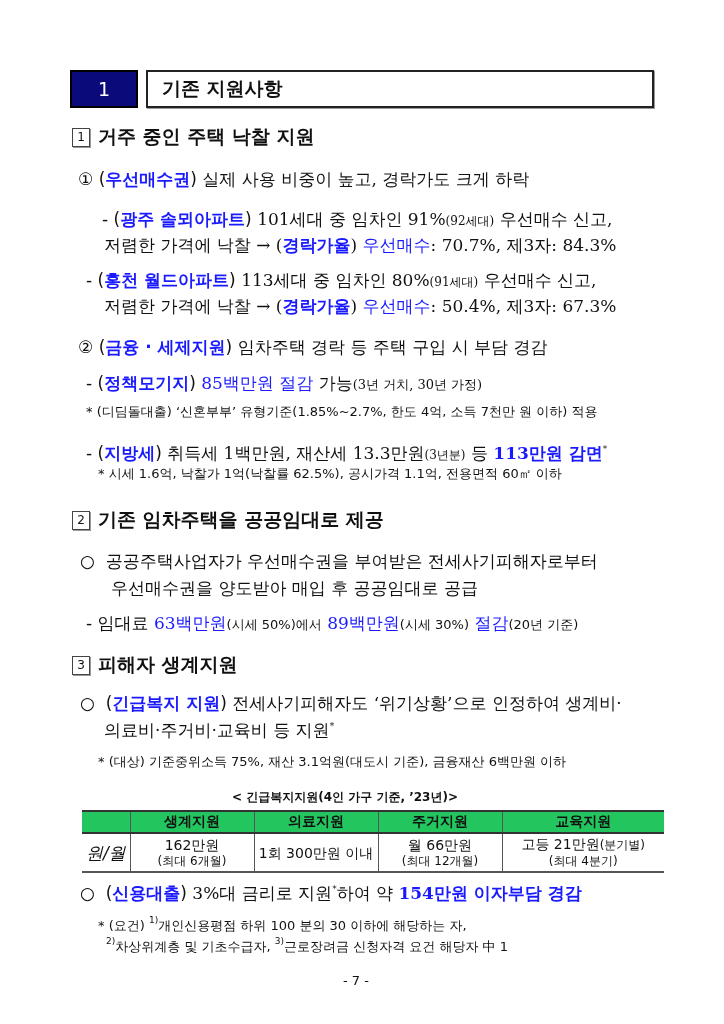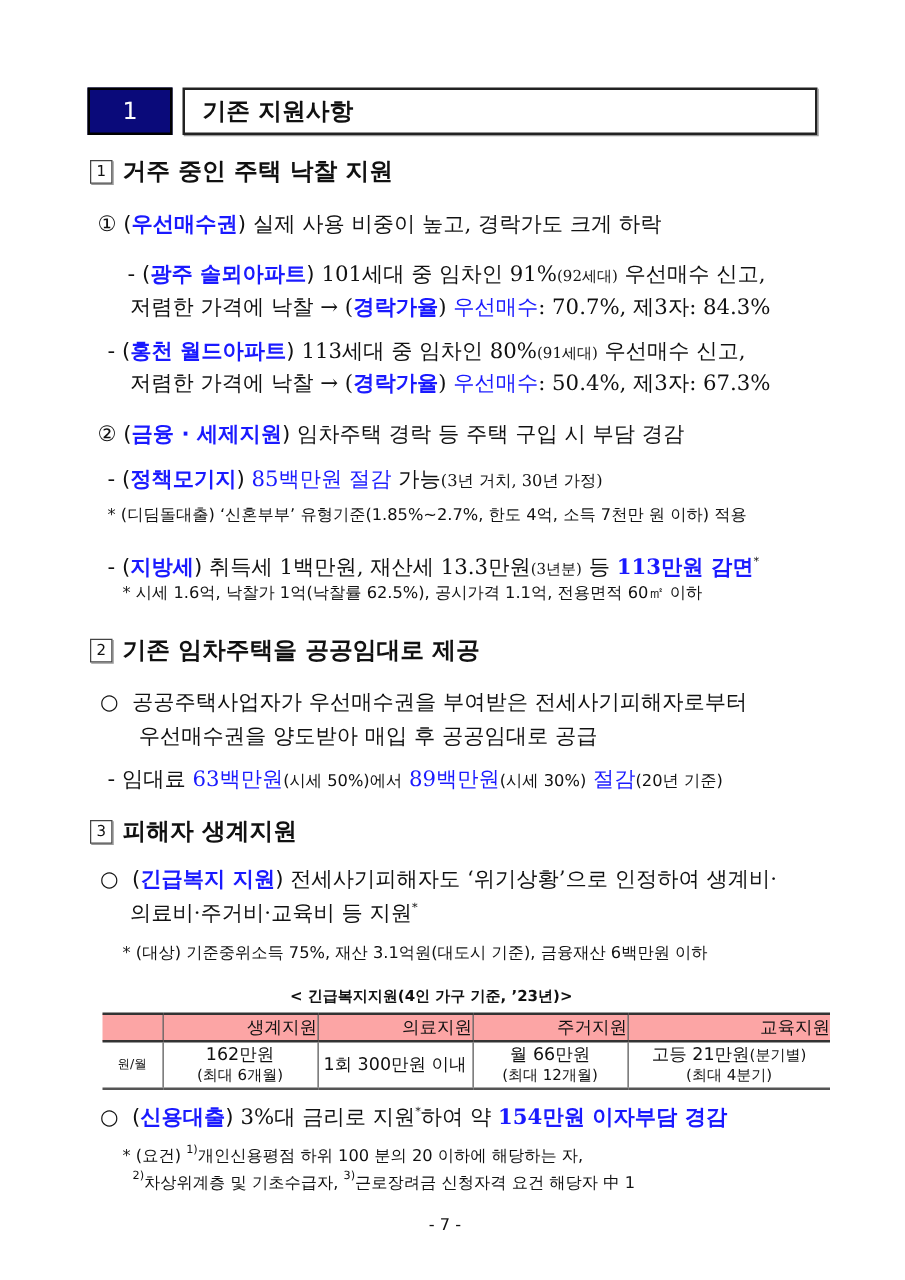--- a/index.html
+++ b/index.html
@@ -23,25 +23,25 @@
            text-align:center; line-height:16px; margin-right:8px; vertical-align:2px; background:#fff;
            box-shadow:1px 1px 0 #999;}
 
   .line { font-size:17px; }
   .line-sm { font-size:13px; }
   .sup { font-size:9px; vertical-align:7px; }
 
   
   .tbl-caption { font-size:12px; font-weight:bold; }
   table.tbl { position:absolute; left:82px; top:810px; width:582px; border-collapse:collapse; font-size:14px; }
-  table.tbl th { background:#fca5a5; font-weight:normal; height:20px; border-top:2px solid #333; border-bottom:2px solid #333;
-                 border-left:1px solid #555; padding:0; font-size:14px;text-align:right; }
+  table.tbl th { background:#22c55e; font-weight:bold; height:20px; border-top:2px solid #333; border-bottom:2px solid #333;
+                 border-left:1px solid #555; padding:0; font-size:14px; }
   table.tbl th:first-child { border-left:none; }
   table.tbl td { border-left:1px solid #555; text-align:center; padding:2px 0; border-bottom:2px solid #555; line-height:16px; }
-  table.tbl td:first-child { border-left:none; font-size:10px; }
+  table.tbl td:first-child { border-left:none; font-size:17px;font-style:italic; }
   .cell-main { font-size:14px; }
   .cell-sub { font-size:12px; }
 </style>
 </head>
 <body>
 
 <div class="hdr-num">1</div>
 <div class="hdr-title">기존 지원사항</div>
 
 <div class="abs sec-title" style="left:72px; top:124px;">
@@ -164,20 +164,20 @@
 </table>
 
 <div class="abs line" style="left:80px; top:882px;">
   <span>○</span>&nbsp;
   (<span class="blue bold">신용대출</span>)
   <span class="serif">3%대 금리로 지원</span><span class="sup">*</span><span class="serif">하여 약</span>
   <span class="blue serif bold">154만원 이자부담 경감</span>
 </div>
 <div class="abs line-sm" style="left:98px; top:915px;">
   <span>* (요건)</span>
-  <span class="sup">1)</span><span>개인신용평점 하위 100 분의 20 이하에 해당하는 자,</span>
+  <span class="sup">1)</span><span>개인신용평점 하위 100 분의 30 이하에 해당하는 자,</span>
 </div>
 <div class="abs line-sm" style="left:106px; top:936px;">
   <span class="sup">2)</span><span>차상위계층 및 기초수급자,</span>
   <span class="sup">3)</span><span>근로장려금 신청자격 요건 해당자 中 1</span>
 </div>
 
 <div class="abs" style="left:343px; top:973px; font-size:13px;">- 7 -</div>
 
 </body></html>

